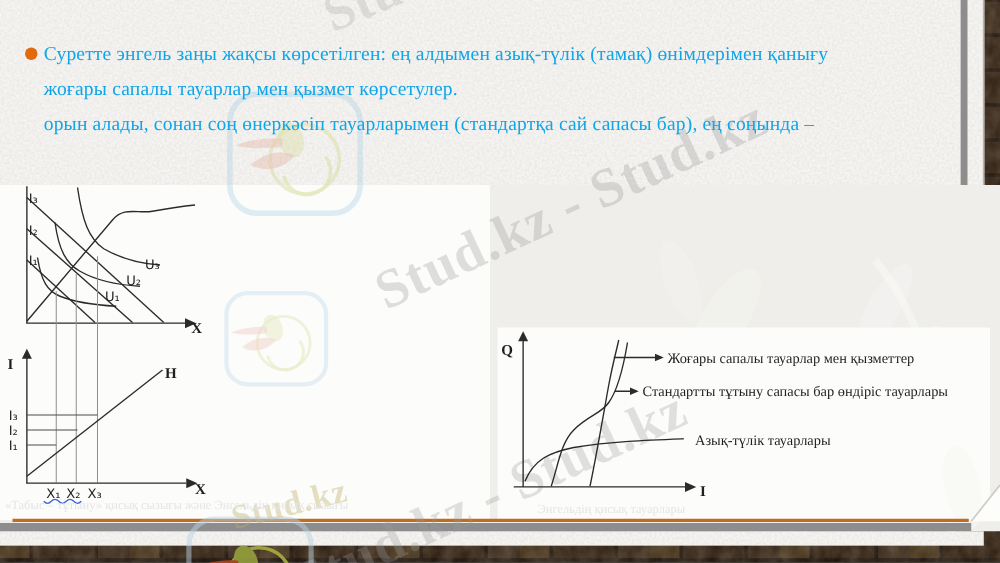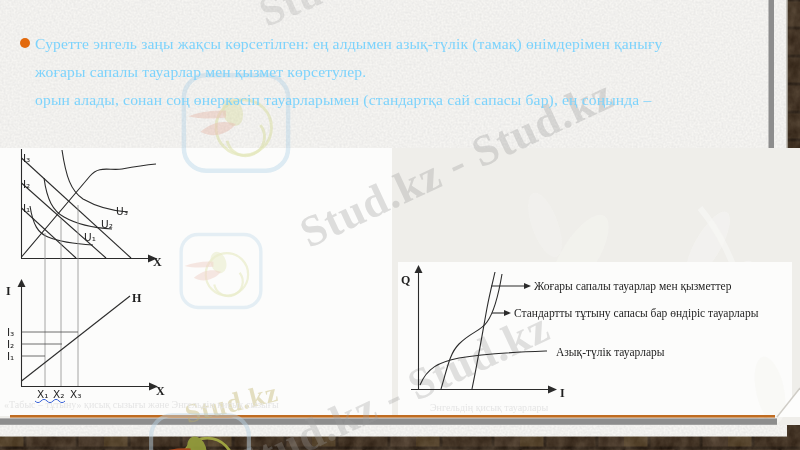--- a/index.html
+++ b/index.html
@@ -31,21 +31,21 @@
   .logo-a .body,.logo-b .body{fill:rgba(208,214,138,.6);}
   .logo-a .beak,.logo-a .wing,.logo-b .beak,.logo-b .wing{fill:rgba(224,158,138,.55);}
   .logo-c .frame{stroke:rgba(185,210,226,.55);}
   .logo-c .ring,.logo-c .ring2{stroke:#a8ae44;}
   .logo-c .body{fill:#96a03c;}
   .logo-c .beak{fill:#b04a1e;}
   .logo-c .wing{fill:#8c2f1d;}
 
   
   #bullet{left:20px;top:38px;width:10px;height:10px;border-radius:50%;background:#e2690c;}
-  #textblock{left:35px;top:30px;width:650px;color:#7dd3fc;font-size:15.6px;}
+  #textblock{left:35px;top:30px;width:650px;color:#0ea5e9;font-size:15.6px;}
   #textblock .tline{height:28px;line-height:28px;white-space:nowrap;letter-spacing:.15px;}
 
   
   .dg text{fill:#1f1f1f;font-family:"DejaVu Sans","Liberation Sans",sans-serif;font-size:10.5px;}
   .dg text.big{font-size:12px;font-family:"Liberation Serif",serif;font-weight:bold;}
   .dg text.kz{font-family:"Liberation Serif","DejaVu Serif",serif;font-size:11.5px;}
   .ax,.ln,.cv{stroke:#2b2b2b;stroke-width:1.1;fill:none;}
   .tv{stroke:#8f8f8f;stroke-width:.8;fill:none;}
   .hv{stroke:#4a4a4a;stroke-width:.8;fill:none;}
   .arw{fill:#2b2b2b;}

